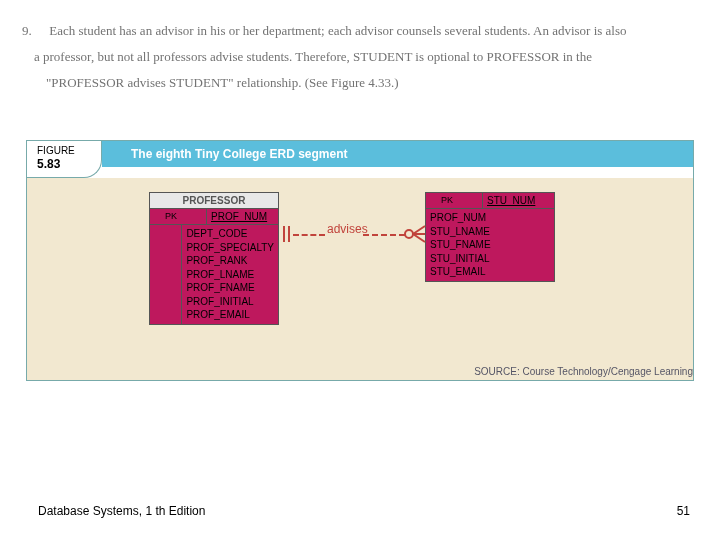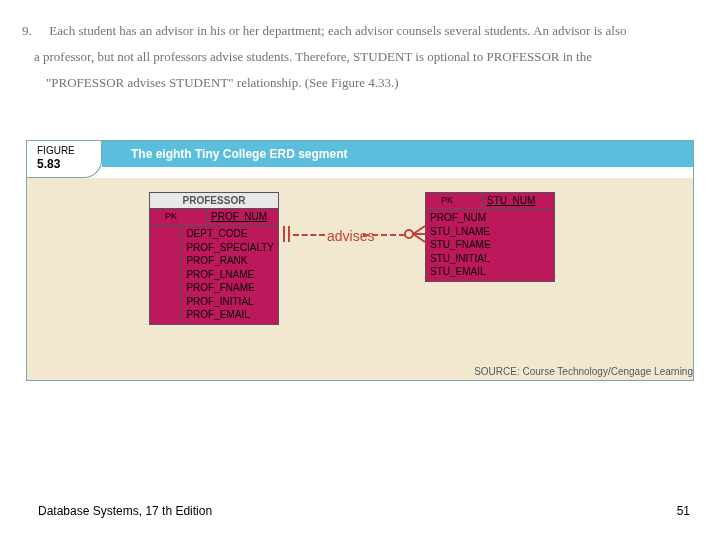--- a/index.html
+++ b/index.html
@@ -12,21 +12,21 @@
 .figtitle{background:#5bbedc;color:#fff;flex:1;padding:6px 29px;font-size:12px;font-weight:bold}
 .figbody{background:#f2e8d0;padding:18px 0 6px;position:relative;height:178px}
 .ent{position:absolute;background:#be185d;border:1px solid #555;font-size:10px;width:128px}
 .ent .title{text-align:center;font-weight:bold;border-bottom:1px solid #555;padding:2px;background:#e8e8e8;color:#555}
 .ent .row{display:flex;border-bottom:1px solid #555}
 .ent .row:last-child{border-bottom:none}
 .ent .k{width:26px;border-right:1px solid #555;padding:2px 15px;font-weight:normal;font-size:9px}
 .ent .v{padding:2px 4px;flex:1}
 .ent .ul{text-decoration:underline}
 .ent .attrs{padding:2px 4px;line-height:1.35}
-.rel{position:absolute;color:#c1443c;font-size:14px;top:50px}
+.rel{position:absolute;color:#c1443c;font-size:12px;top:44px}
 .dash{border-top:2px dashed #c1443c;position:absolute;top:56px;height:0}
 .foot{position:absolute;right:0;bottom:3px;font-size:10px;color:#556}
 .bottom{position:absolute;bottom:22px;left:38px;right:30px;display:flex;justify-content:space-between;font-size:12px}
 svg.cf{position:absolute;top:46px}
 </style>
 </head>
 <body>
 
 <div class="qtext">
   <span class="qnum">9.</span>
@@ -93,15 +93,15 @@
         <line x1="10" y1="10" x2="22" y2="2" stroke="#c1443c" stroke-width="2"></line>
         <line x1="10" y1="10" x2="22" y2="10" stroke="#c1443c" stroke-width="2"></line>
         <line x1="10" y1="10" x2="22" y2="18" stroke="#c1443c" stroke-width="2"></line>
       </svg>
 
     <div class="foot">SOURCE: Course Technology/Cengage Learning</div>
   </div>
 </div>
 
 <div class="bottom">
-  <span>Database Systems, 17 th Edition</span>
+  <span>Database Systems, 1 th Edition</span>
   <span>51</span>
 </div>
 
 </body></html>

